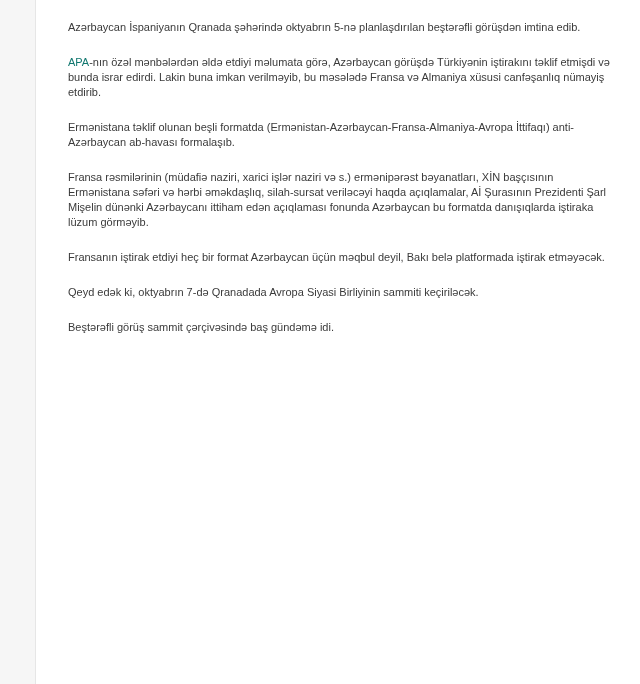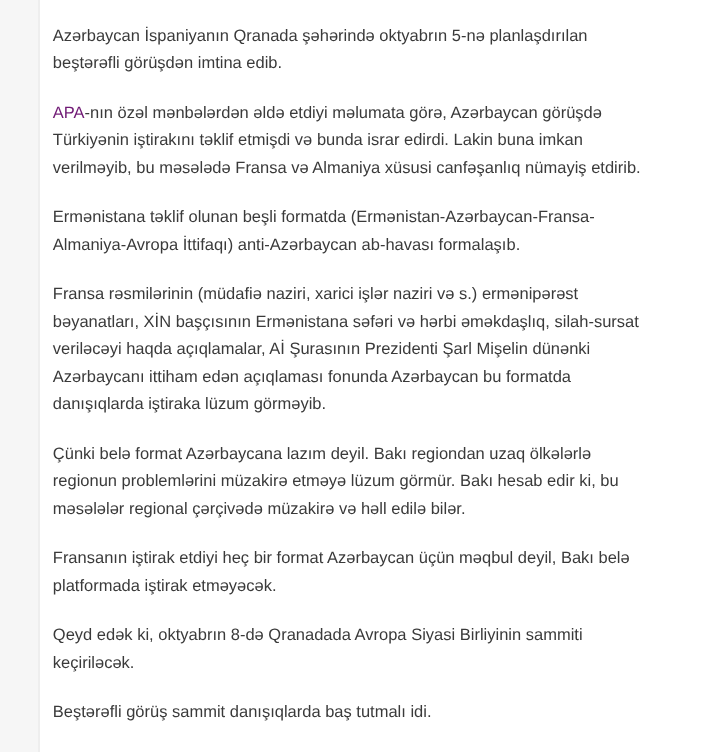--- a/index.html
+++ b/index.html
@@ -8,35 +8,34 @@
     background: #ffffff;
     font-family: "Liberation Sans", sans-serif;
     position: relative;
   }
   .gutter {
     position: absolute; left: 0; top: 0; width: 35px; height: 684px;
     background: #f6f6f6;
     border-right: 1px solid #e6e6e6;
   }
   .article {
-    position: absolute; left: 48px; top: 20px; width: 550px;
+    position: absolute; left: 68px; top: 20px; width: 550px;
     color: #3a3a3a;
-    font-size: 15px;
-    line-height: 25px;
+    font-size: 11px;
+    line-height: 15px;
   }
   .article p { margin: 0 0 20px 0; }
-  .link { color: #701a75; text-decoration: none; }
+  .link { color: #0f766e; text-decoration: none; }
 </style>
 </head>
 <body>
 
 <div class="gutter"></div>
 
 <div class="article">
   <p>Azərbaycan İspaniyanın Qranada şəhərində oktyabrın 5-nə planlaşdırılan beştərəfli görüşdən imtina edib.</p>
   <p><a class="link" href="#">APA</a><span>-nın özəl mənbələrdən əldə etdiyi məlumata görə, Azərbaycan görüşdə Türkiyənin iştirakını təklif etmişdi və bunda israr edirdi. Lakin buna imkan verilməyib, bu məsələdə Fransa və Almaniya xüsusi canfəşanlıq nümayiş etdirib.</span></p>
   <p>Ermənistana təklif olunan beşli formatda (Ermənistan-Azərbaycan-Fransa-Almaniya-Avropa İttifaqı) anti-Azərbaycan ab-havası formalaşıb.</p>
   <p>Fransa rəsmilərinin (müdafiə naziri, xarici işlər naziri və s.) ermənipərəst bəyanatları, XİN başçısının Ermənistana səfəri və hərbi əməkdaşlıq, silah-sursat veriləcəyi haqda açıqlamalar, Aİ Şurasının Prezidenti Şarl Mişelin dünənki Azərbaycanı ittiham edən açıqlaması fonunda Azərbaycan bu formatda danışıqlarda iştiraka lüzum görməyib.</p>
-  <p>Çünki belə format Azərbaycana lazım deyil. Bakı regiondan uzaq ölkələrlə regionun problemlərini müzakirə etməyə lüzum görmür. Bakı hesab edir ki, bu məsələlər regional çərçivədə müzakirə və həll edilə bilər.</p>
   <p>Fransanın iştirak etdiyi heç bir format Azərbaycan üçün məqbul deyil, Bakı belə platformada iştirak etməyəcək.</p>
-  <p>Qeyd edək ki, oktyabrın 8-də Qranadada Avropa Siyasi Birliyinin sammiti keçiriləcək.</p>
-  <p>Beştərəfli görüş sammit danışıqlarda baş tutmalı idi.</p>
+  <p>Qeyd edək ki, oktyabrın 7-də Qranadada Avropa Siyasi Birliyinin sammiti keçiriləcək.</p>
+  <p>Beştərəfli görüş sammit çərçivəsində baş gündəmə idi.</p>
 </div>
 
 </body></html>

